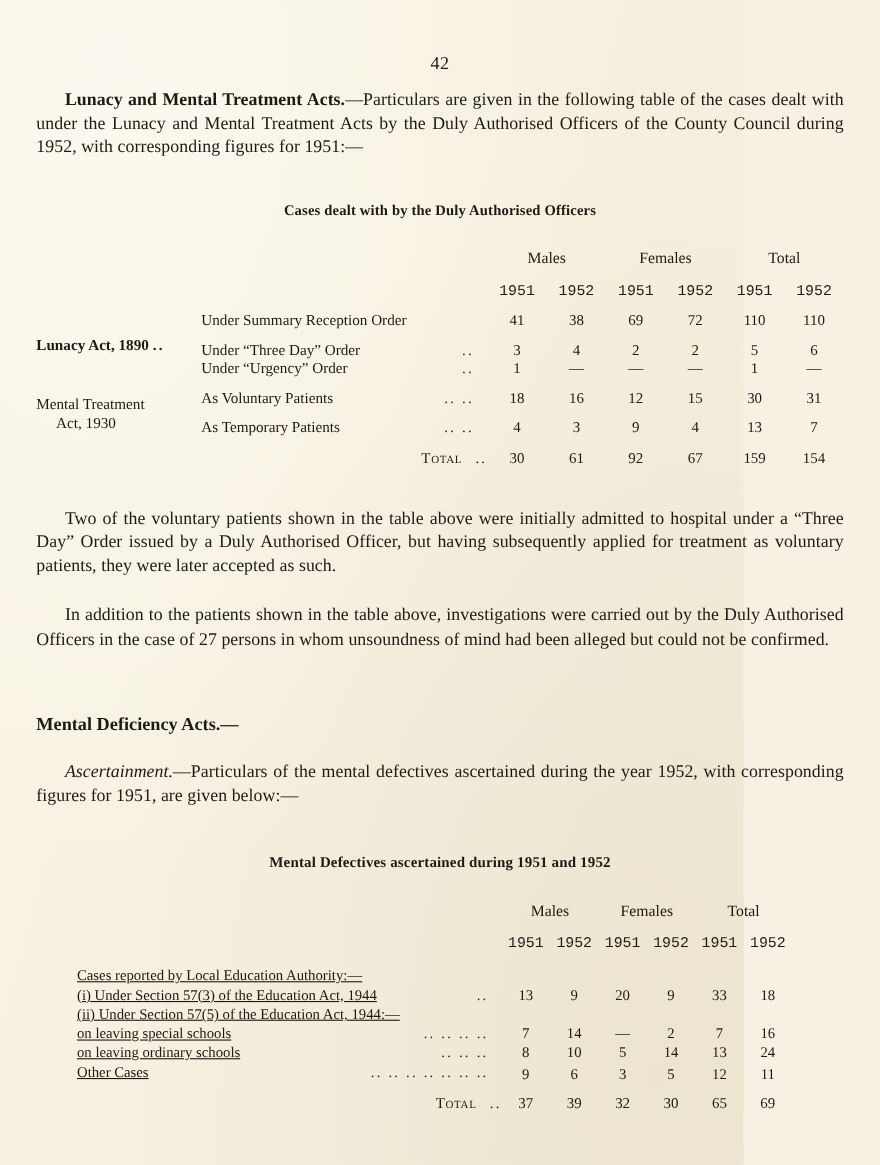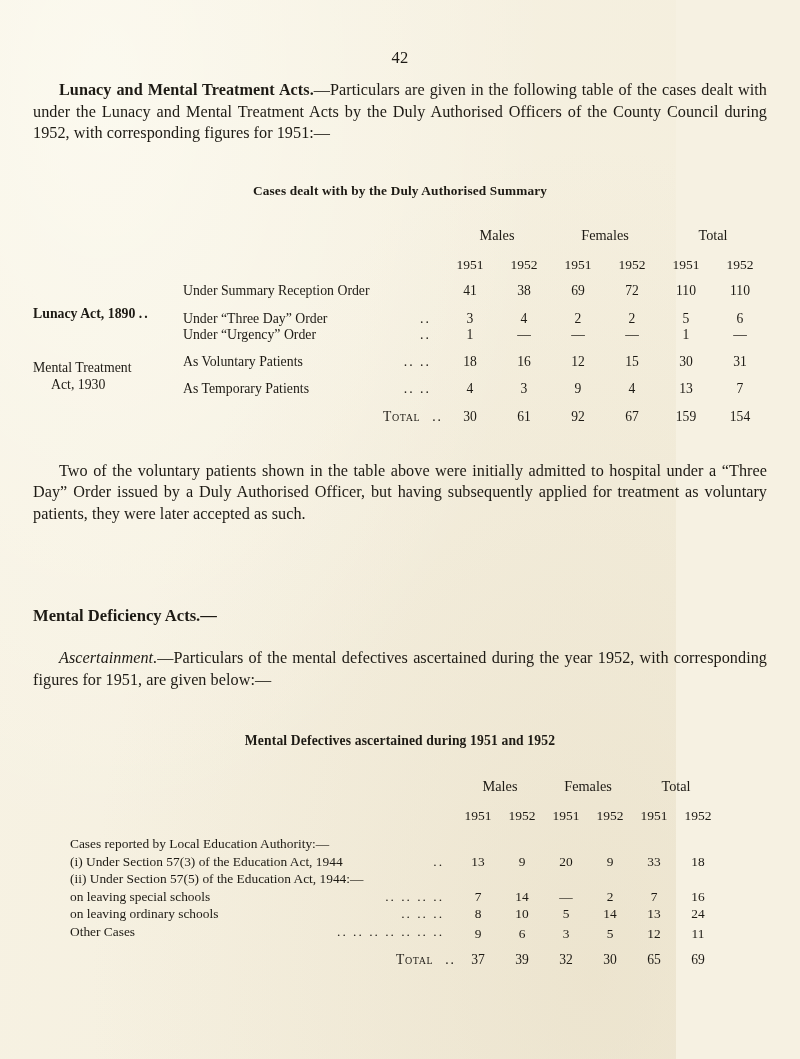--- a/index.html
+++ b/index.html
@@ -115,20 +115,21 @@
 
   .grp-head {
     text-align: center;
     font-size: 14.3px;
     height: 34px;
   }
   .yr-head {
     text-align: center;
     font-size: 13.5px;
     height: 25px;
+    font-family: Liberation Mono, monospace;
   }
   .cell-num {
     text-align: center;
     height: 27px;
     font-size: 13.6px;
   }
   .cell-num.tight { height: 19px; }
   .cell-lbl {
     font-size: 13.8px;
     padding-left: 10px;
@@ -155,20 +156,21 @@
   }
   .smallcaps {
     font-variant: small-caps;
     letter-spacing: 0.6px;
   }
   .t2-lbl {
     font-size: 13.4px;
     line-height: 17.6px;
     padding-left: 9px;
     white-space: nowrap;
+    text-decoration: underline;
   }
   .t2-lbl .d { letter-spacing: 2px; }
   .ind1 { padding-left: 26px; }
   .ind2 { padding-left: 68px; }
   .t2-num {
     text-align: center;
     font-size: 13.4px;
     line-height: 17.6px;
   }
   .pad-top-row td { padding-top: 6px; }
@@ -181,21 +183,21 @@
 <div class="page">
 
   <div class="page-number">42</div>
 
   <div class="body-area">
 
     <p class="para"><span class="runin">Lunacy and Mental Treatment Acts.</span><span>—Particulars are given in the following table of the cases dealt with under the Lunacy and Mental Treatment Acts by the Duly Authorised Officers of the County Council during 1952, with corresponding figures for 1951:—</span></p>
 
     <div class="spacer-2"></div>
 
-    <p class="tbl-caption">Cases dealt with by the Duly Authorised Summary</p>
+    <p class="tbl-caption">Cases dealt with by the Duly Authorised Officers</p>
 
     <div class="spacer-1"></div>
 
     <table class="t" id="table1">
       <colgroup>
         <col class="cat">
           <col class="desc">
         <col class="num">
           <col class="num">
           <col class="num">
@@ -292,20 +294,21 @@
         </tr>
       </tbody>
     </table>
 
     <div class="spacer-3"></div>
 
     <p class="para">Two of the voluntary patients shown in the table above were initially admitted to hospital under a “Three Day” Order issued by a Duly Authorised Officer, but having subsequently applied for treatment as voluntary patients, they were later accepted as such.</p>
 
     <div class="spacer-4"></div>
 
+    <p class="para">In addition to the patients shown in the table above, investigations were carried out by the Duly Authorised Officers in the case of 27 persons in whom unsoundness of mind had been alleged but could not be confirmed.</p>
 
     <div style="height:56px;"></div>
 
     <h2 class="sec-head">Mental Deficiency Acts.—</h2>
 
     <div style="height:22px;"></div>
 
     <p class="para"><span class="runin-italic">Ascertainment.</span><span>—Particulars of the mental defectives ascertained during the year 1952, with corresponding figures for 1951, are given below:—</span></p>
 
     <div style="height:42px;"></div>

